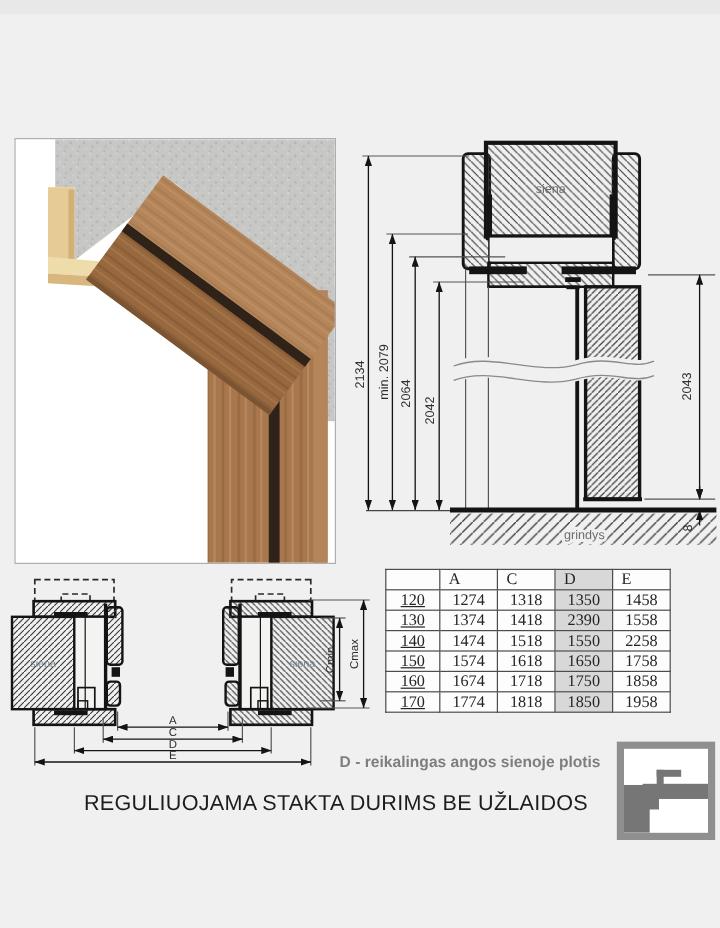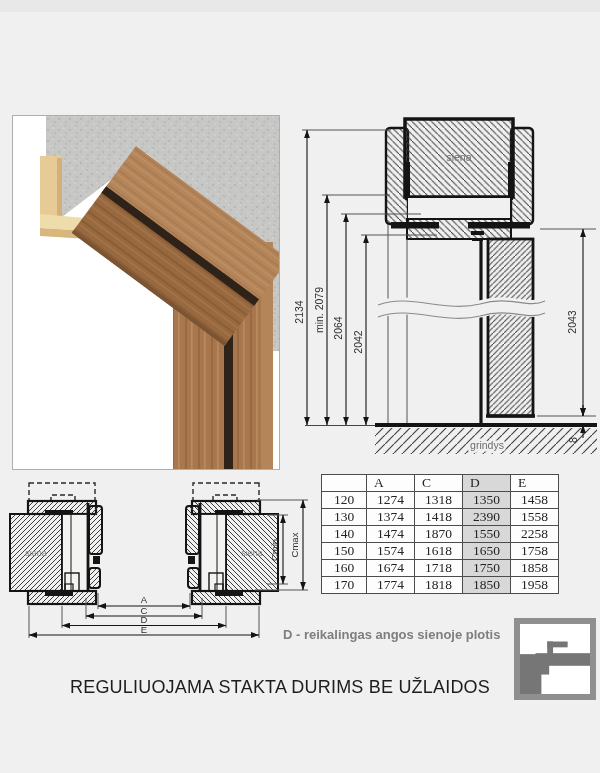--- a/index.html
+++ b/index.html
@@ -14,27 +14,27 @@
   .sec-draw{position:absolute;left:295px;top:90px;width:305px;height:372px;}
   .plan-draw{position:absolute;left:5px;top:458px;width:310px;height:180px;}
 
   
   .dim-table{position:absolute;left:321px;top:462px;border-collapse:collapse;
     font-family:"Liberation Serif",serif;font-size:13.5px;color:#242424;}
   .dim-table th,.dim-table td{border:1px solid #4c4c4c;text-align:center;
     height:14.9px;padding:0 2px;font-weight:normal;background:#fdfdfd;}
   .dim-table th{text-align:left;padding-left:7px;}
   .dim-table td{width:43px;}
-  .dim-table td:first-child{width:40px;}
+  .dim-table td:first-child{width:40px;text-decoration:underline;}
   .dim-table .hl{background:#d8d8d8;}
 
   .note-d{position:absolute;left:283px;top:615px;width:260px;
     font-size:13px;font-weight:bold;color:#7e7e7e;}
 
-  .page-title{position:absolute;left:0;top:665px;width:560px;text-align:center;
+  .page-title{position:absolute;left:0;top:647px;width:560px;text-align:center;
     font-size:18px;color:#1d1d1d;letter-spacing:.2px;}
 
   .brand-logo{position:absolute;left:514px;top:606px;width:70px;height:70px;
     background:#ffffff;border:6px solid #8f8f8f;}
 
   svg text{font-family:"Liberation Sans",sans-serif;}
   .dimtxt{font-size:10.5px;fill:#2e2e2e;}
   .dimtxt-s{font-size:9.5px;fill:#2e2e2e;}
   .wall-lbl{font-size:10.5px;fill:#6d6d6d;}
   .wall-lbl-s{font-size:9px;fill:#7a8790;}
@@ -253,21 +253,21 @@
         <tr>
           <td>130</td>
           <td>1374</td>
           <td>1418</td>
           <td class="hl">2390</td>
           <td>1558</td>
         </tr>
         <tr>
           <td>140</td>
           <td>1474</td>
-          <td>1870</td>
+          <td>1518</td>
           <td class="hl">1550</td>
           <td>2258</td>
         </tr>
         <tr>
           <td>150</td>
           <td>1574</td>
           <td>1618</td>
           <td class="hl">1650</td>
           <td>1758</td>
         </tr>

